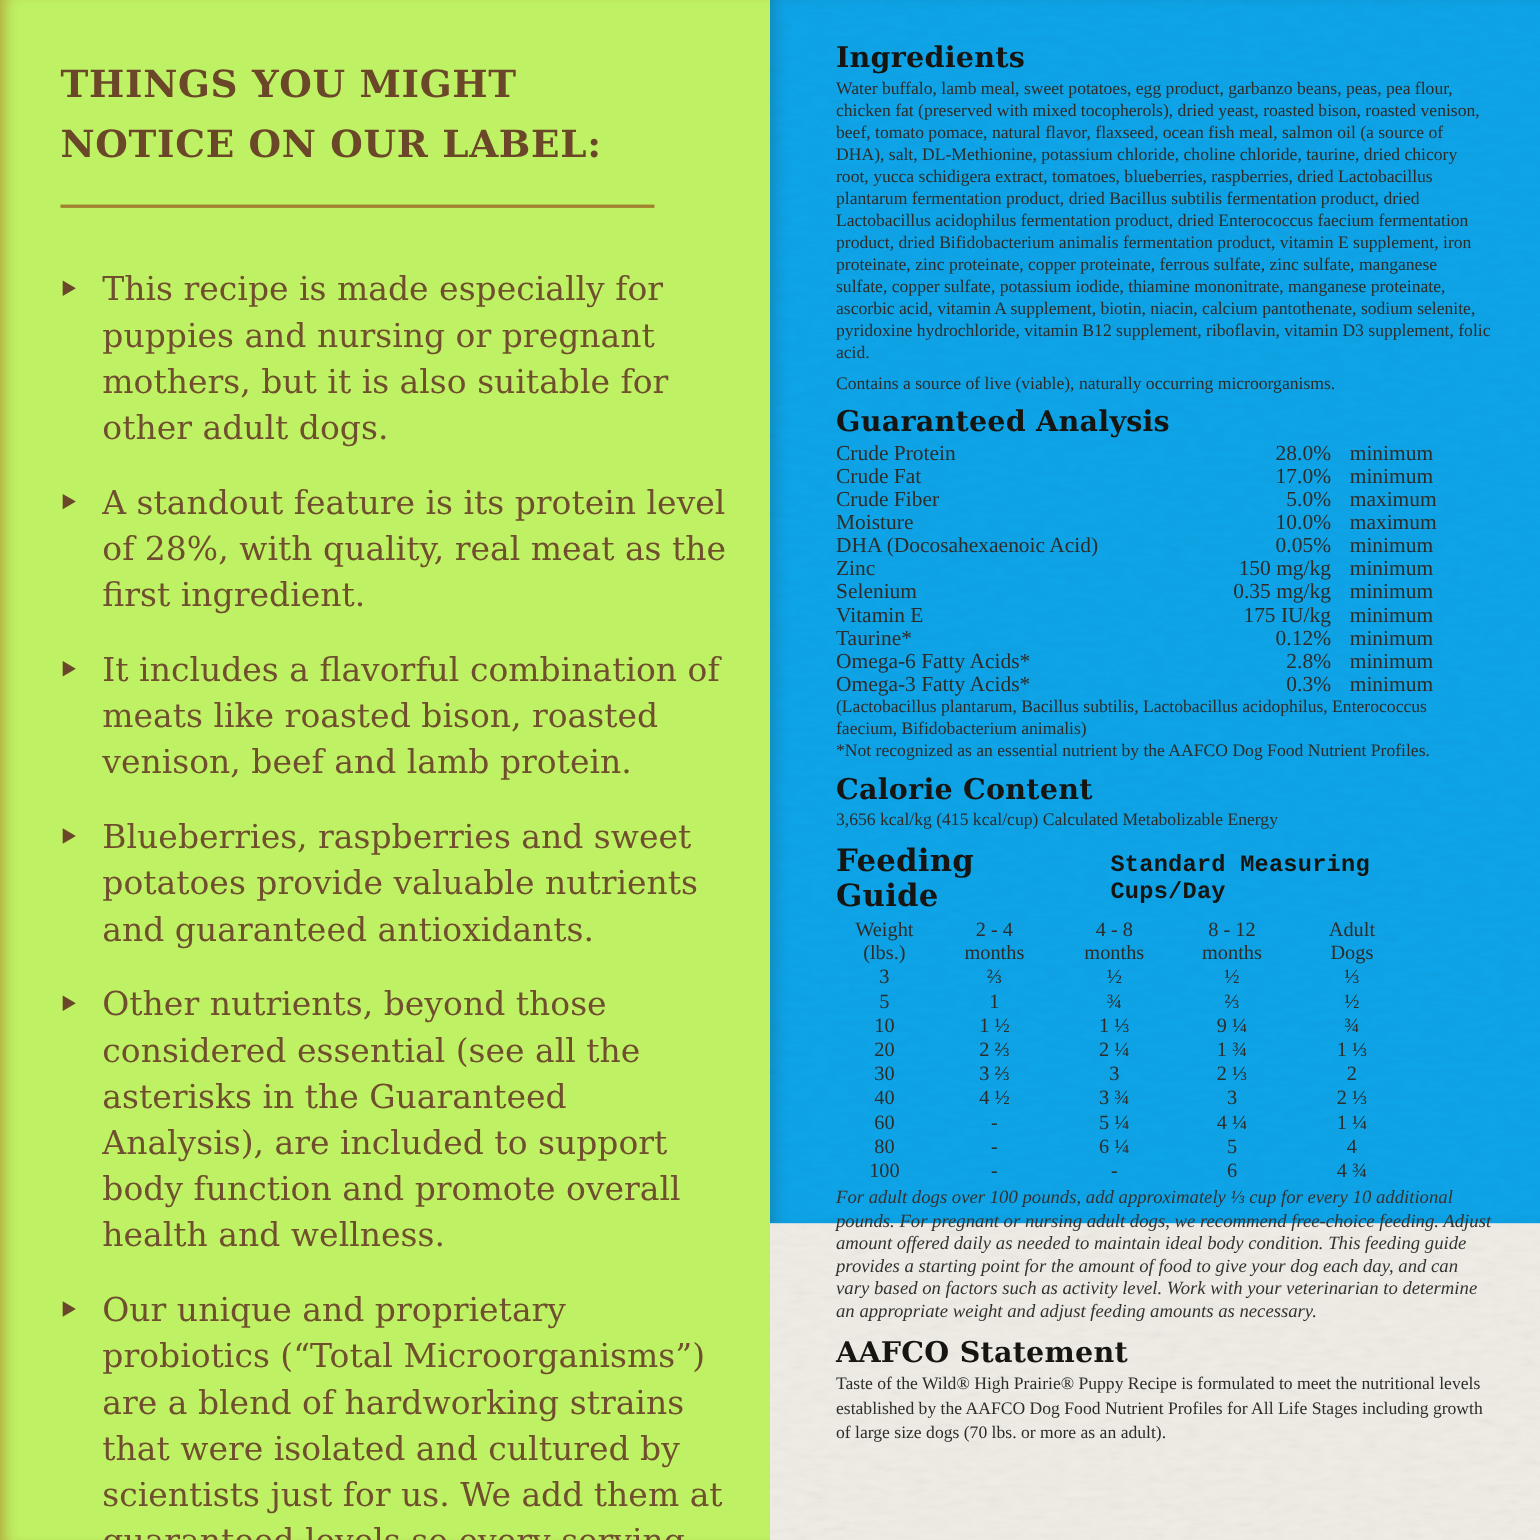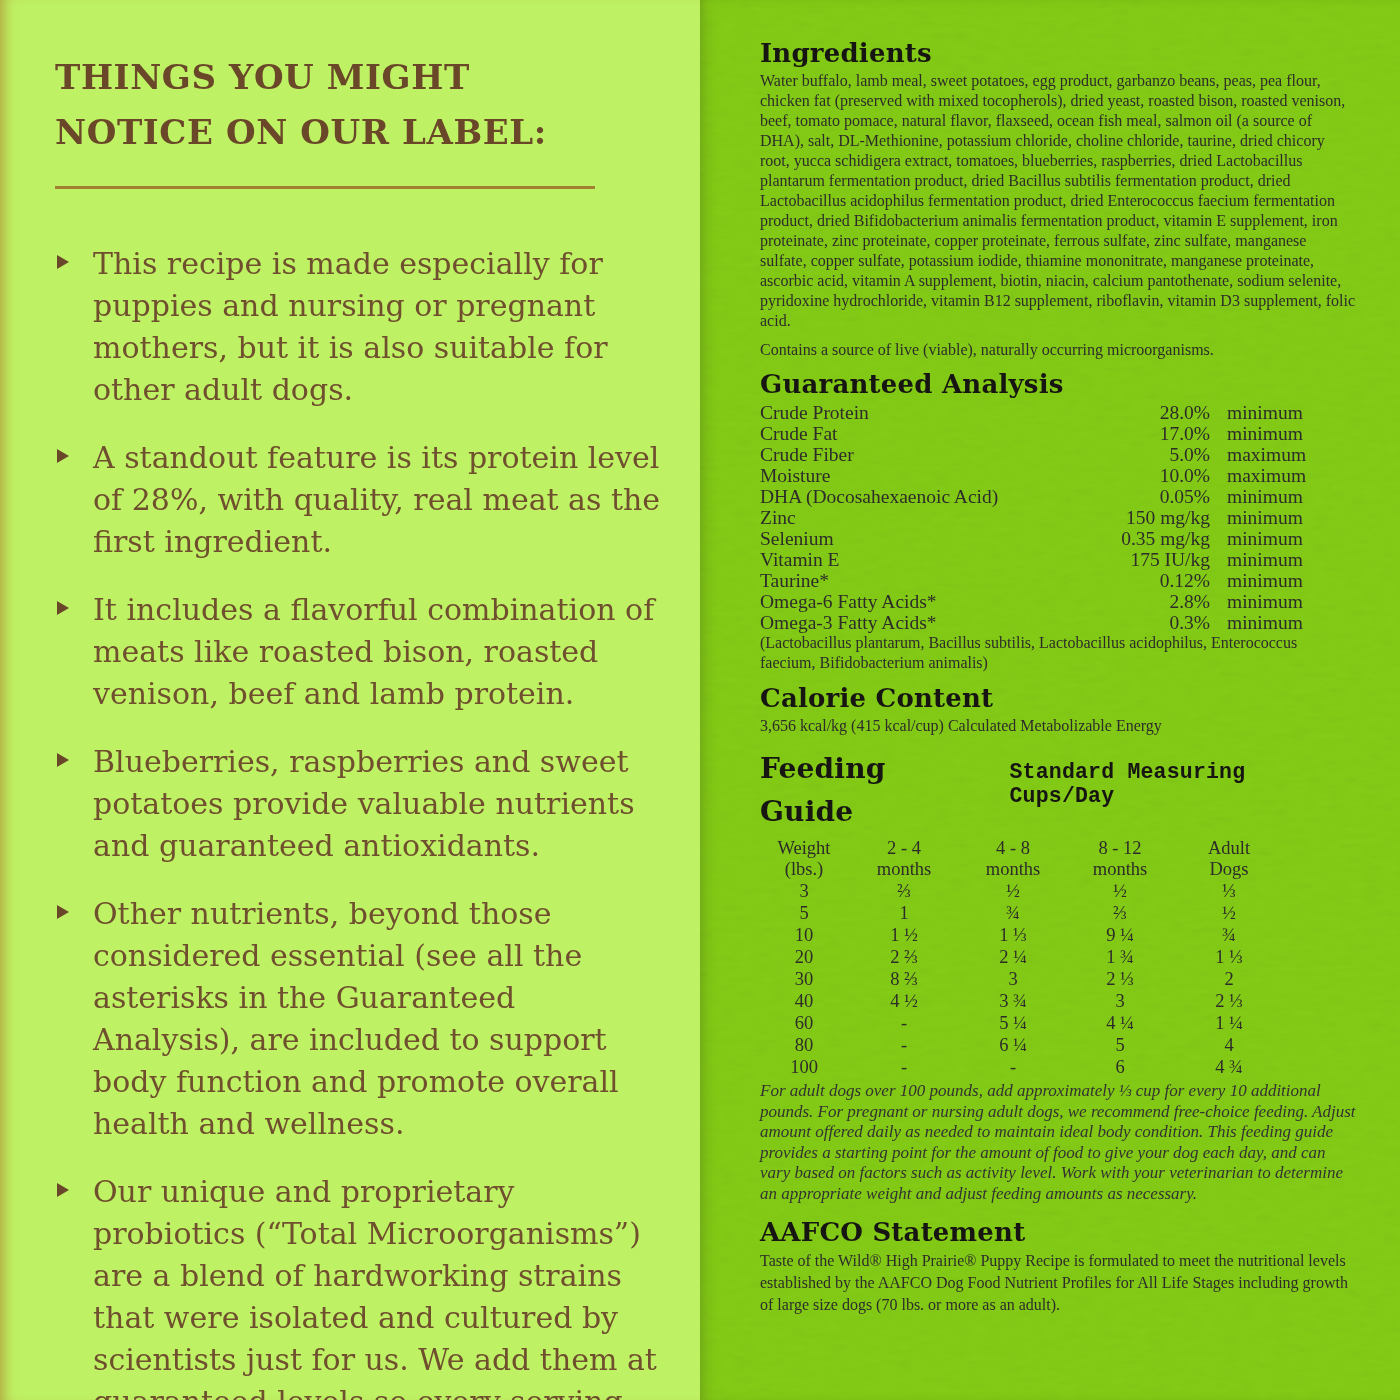--- a/index.html
+++ b/index.html
@@ -44,22 +44,22 @@
     position:absolute; left:2px; top:12px;
     width:0; height:0;
     border-left:12px solid #6A4728;
     border-top:7px solid transparent;
     border-bottom:7px solid transparent;
   }
 
   
   .panel-right {
     position:relative;
-    width:700px; height:1400px; box-sizing:border-box;
-    background:#84cc16;
+    width:700px; height:1112px; box-sizing:border-box;
+    background:#0ea5e9;
     box-shadow: inset 10px 0 16px -9px rgba(40,30,20,0.28);
   }
   .paper-svg {
     position:absolute; left:0; top:0; width:700px; height:1400px;
     mix-blend-mode:multiply; opacity:0.10; pointer-events:none;
   }
   .right-content {
     position:relative;
     padding:38px 45px 0 60px;
     color:#2D2C29;
@@ -78,21 +78,21 @@
   .ga-rows { margin-top:1px; }
   .ga-row { display:flex; width:555px; font-size:19.5px; line-height:21px; }
   .ga-name { flex:1; white-space:nowrap; }
   .ga-value { width:175px; text-align:right; white-space:nowrap; }
   .ga-qual { width:88px; margin-left:17px; white-space:nowrap; }
   .ga-row.total .ga-value { flex:1; width:auto; }
   .mt-cal { margin-top:10px; }
   .mt-aafco { margin-top:13px; }
 
   .feeding-head { display:flex; align-items:baseline; margin-top:11px; }
-  .feeding-head .section-heading { font-size:28px; line-height:43px; }
+  .feeding-head .section-heading { font-size:28px; line-height:32px; }
   .feeding-sub {
     font-family:Liberation Mono, monospace; font-weight:bold;
     font-size:21.5px; margin-left:26px; color:#161511;
     letter-spacing:0.2px;
   }
   .feed-table {
     display:grid;
     grid-template-columns:88px 112px 106px 108px 110px;
     width:524px; margin-top:2px;
     font-size:18.5px;
@@ -195,20 +195,21 @@
             <span class="ga-value">2.8%</span>
             <span class="ga-qual">minimum</span>
           </div>
           <div class="ga-row">
             <span class="ga-name">Omega-3 Fatty Acids*</span>
             <span class="ga-value">0.3%</span>
             <span class="ga-qual">minimum</span>
           </div>
         </div>
       <p class="body-text">(Lactobacillus plantarum, Bacillus subtilis, Lactobacillus acidophilus, Enterococcus faecium, Bifidobacterium animalis)</p>
+      <p class="body-text">*Not recognized as an essential nutrient by the AAFCO Dog Food Nutrient Profiles.</p>
 
       <h2 class="section-heading mt-cal">Calorie Content</h2>
       <p class="body-text">3,656 kcal/kg (415 kcal/cup) Calculated Metabolizable Energy</p>
 
       <div class="feeding-head">
         <h2 class="section-heading">Feeding Guide</h2>
         <span class="feeding-sub">Standard Measuring Cups/Day</span>
       </div>
       <div class="feed-table" id="feeding-table">
           <div class="feed-hcell">
@@ -245,21 +246,21 @@
           <div class="feed-cell">1 ½</div>
           <div class="feed-cell">1 ⅓</div>
           <div class="feed-cell">9 ¼</div>
           <div class="feed-cell">¾</div>
           <div class="feed-cell">20</div>
           <div class="feed-cell">2 ⅔</div>
           <div class="feed-cell">2 ¼</div>
           <div class="feed-cell">1 ¾</div>
           <div class="feed-cell">1 ⅓</div>
           <div class="feed-cell">30</div>
-          <div class="feed-cell">8 ⅔</div>
+          <div class="feed-cell">3 ⅔</div>
           <div class="feed-cell">3</div>
           <div class="feed-cell">2 ⅓</div>
           <div class="feed-cell">2</div>
           <div class="feed-cell">40</div>
           <div class="feed-cell">4 ½</div>
           <div class="feed-cell">3 ¾</div>
           <div class="feed-cell">3</div>
           <div class="feed-cell">2 ⅓</div>
           <div class="feed-cell">60</div>
           <div class="feed-cell">-</div>

